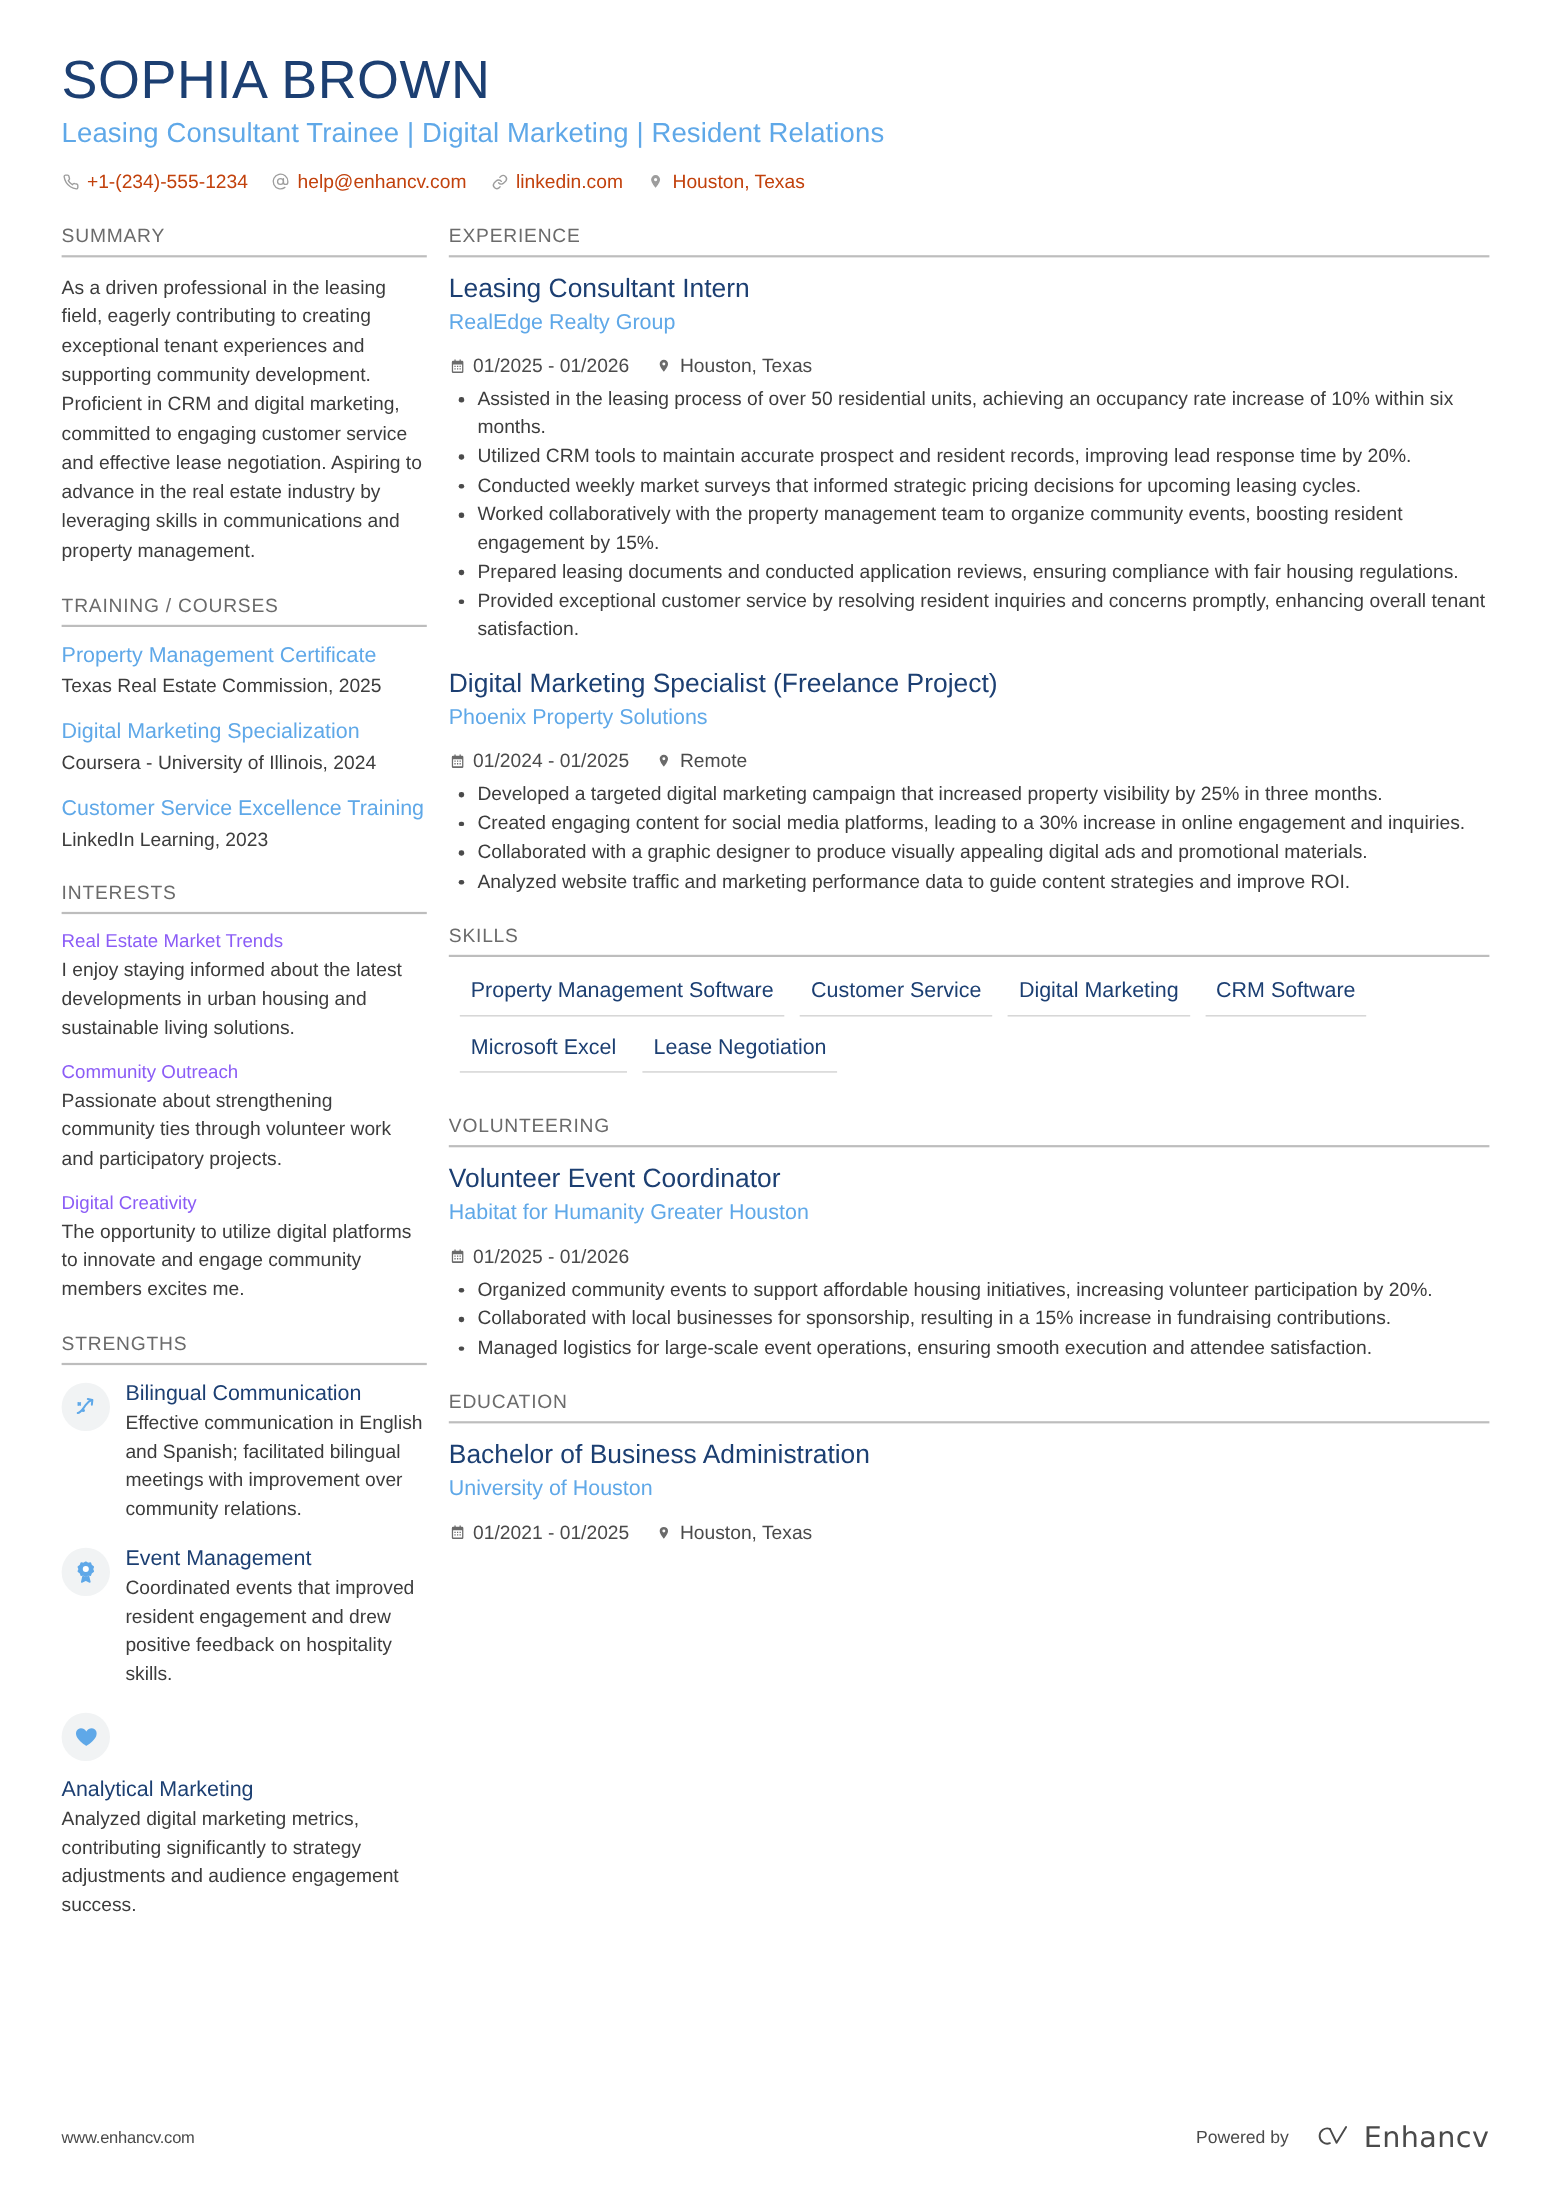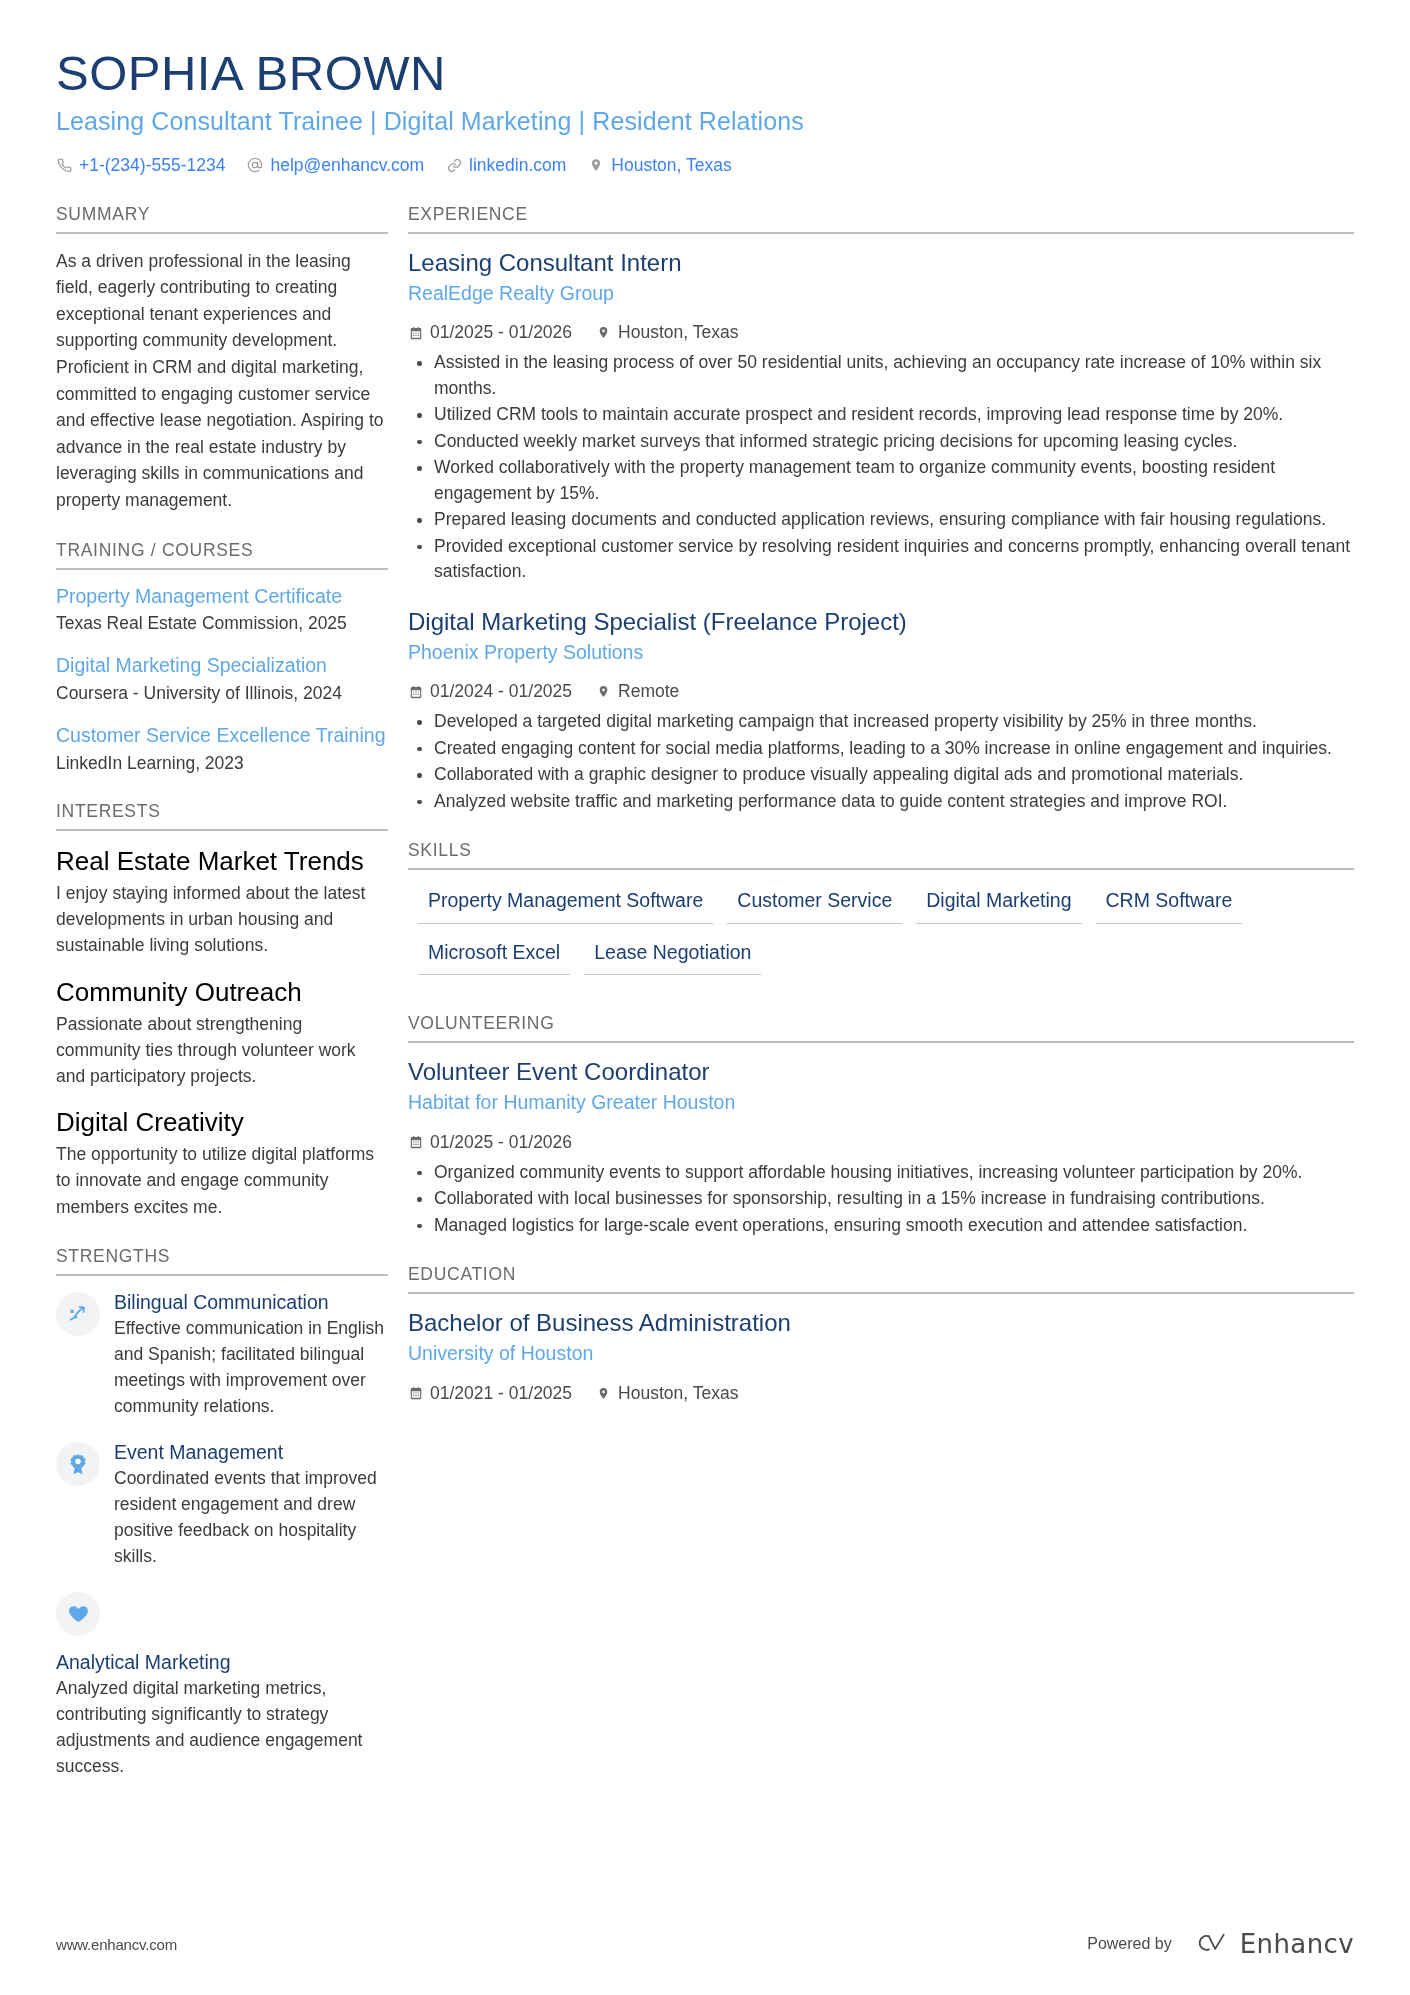--- a/index.html
+++ b/index.html
@@ -43,21 +43,21 @@
     letter-spacing: 0.1px;
     margin-bottom: 16px;
   }
 
   .contact-row {
     display: flex;
     flex-wrap: wrap;
     align-items: flex-start;
     gap: 4px 22px;
     font-size: 17.5px;
-    color: #3b82f6;
+    color: #c2410c;
     line-height: 1.4;
   }
   .contact-item {
     display: inline-flex;
     align-items: center;
     gap: 7px;
     white-space: nowrap;
   }
   .contact-item .ci {
     display: inline-flex;
@@ -111,22 +111,22 @@
   .course-sub {
     font-size: 17.5px;
     color: #3c3c3c;
     line-height: 1.4;
   }
 
   
   .interest { margin-bottom: 17px; }
   .interest:last-child { margin-bottom: 2px; }
   .interest-name {
-    font-size: 26px;
-    color: #000000;
+    font-size: 17px;
+    color: #8b5cf6;
     line-height: 1.3;
     margin-bottom: 1px;
   }
   .interest-desc {
     font-size: 17.5px;
     line-height: 1.5;
     color: #3c3c3c;
   }
 
   

